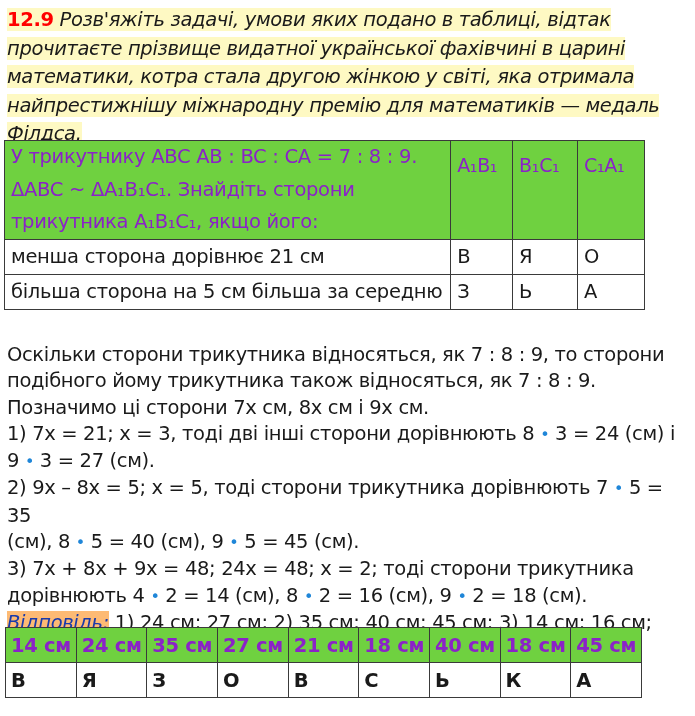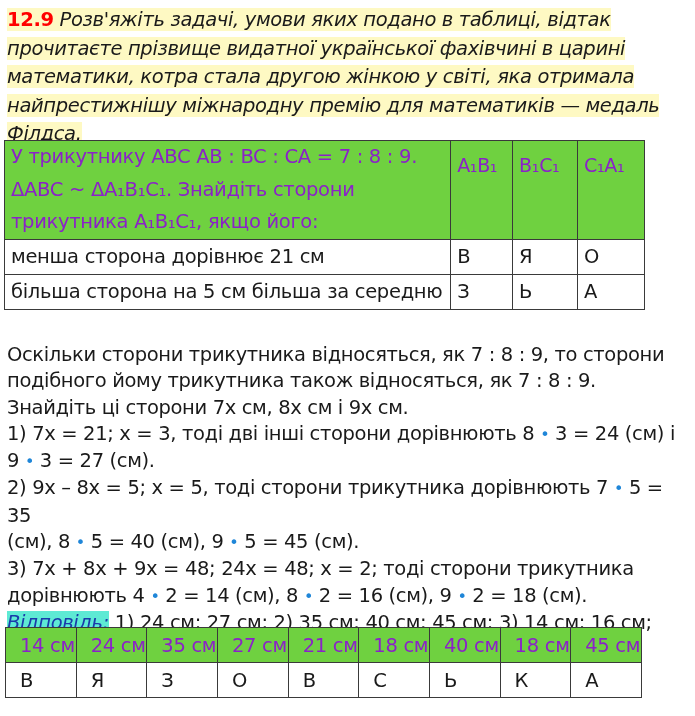--- a/index.html
+++ b/index.html
@@ -21,24 +21,24 @@
     .t1 .hdr .cond { line-height: 32.5px; padding-top: 0; height: 96px; }
     .t1 .hdr .colh { padding-top: 13px; font-size: 19px; }
     .t1 .row td { height: 34px; }
 
     .body {
       position: absolute; left: 7px; top: 342px; width: 685px;
       font-size: 19.5px; line-height: 26.3px; letter-spacing: -0.35px;
     }
     .body p { margin: 0; }
     .dot { color: #1f86d8; font-size: 16px; }
-    .ans-label { background: #5eead4; font-style: italic; color: #1a3aaa; text-decoration: underline; }
+    .ans-label { background: #fdba74; font-style: italic; color: #1a3aaa; text-decoration: underline; }
 
     .t2 { left: 5px; top: 627px; width: 637px; font-size: 19.5px; letter-spacing: -0.3px; }
-    .t2 td { height: 34px; padding-left: 14px; }
+    .t2 td { height: 34px; padding-left: 5px; font-weight: bold; }
     .t2 .hdr td { background: #6fd140; color: #8b22c8; }
   </style>
 </head>
 <body>
 
 <div class="intro">
   <span class="hl"><span class="num">12.9</span> <span>Розв'яжіть задачі, умови яких подано в таблиці, відтак</span></span><br>
   <span class="hl">прочитаєте прізвище видатної української фахівчині в царині</span><br>
   <span class="hl">математики, котра стала другою жінкою у світі, яка отримала</span><br>
   <span class="hl">найпрестижнішу міжнародну премію для математиків — медаль</span><br>
@@ -74,21 +74,21 @@
     <td>З</td>
     <td>Ь</td>
     <td>А</td>
   </tr>
 </tbody>
   </table>
 
 <div class="body">
   <p>Оскільки сторони трикутника відносяться, як 7 : 8 : 9, то сторони</p>
   <p>подібного йому трикутника також відносяться, як 7 : 8 : 9.</p>
-  <p>Знайдіть ці сторони 7x см, 8x см і 9x см.</p>
+  <p>Позначимо ці сторони 7x см, 8x см і 9x см.</p>
   <p>
     <span>1) 7x = 21; x = 3, тоді дві інші сторони дорівнюють 8 </span><span class="dot">•</span><span> 3 = 24 (см) і</span>
   </p>
   <p>
     <span>9 </span><span class="dot">•</span><span> 3 = 27 (см).</span>
   </p>
   <p>
     <span>2) 9x – 8x = 5; x = 5, тоді сторони трикутника дорівнюють 7 </span><span class="dot">•</span><span> 5 = 35</span>
   </p>
   <p>

